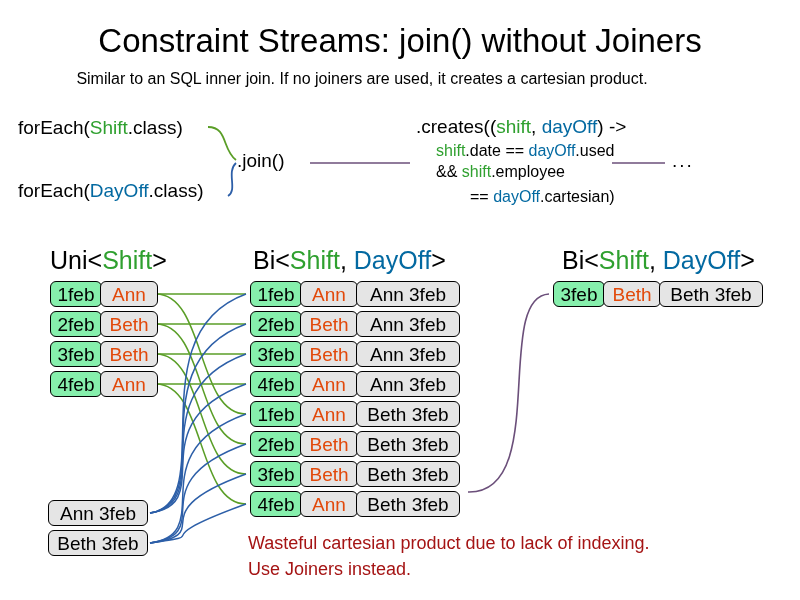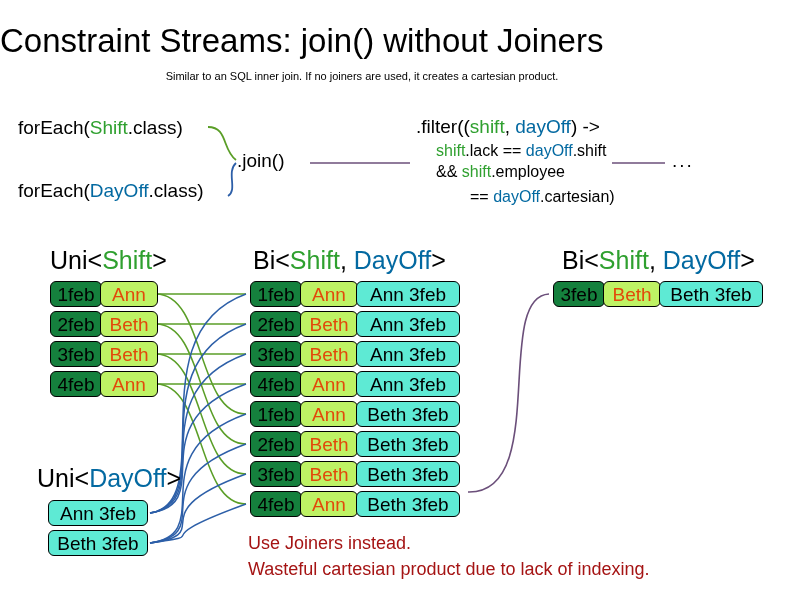--- a/index.html
+++ b/index.html
@@ -5,26 +5,26 @@
   html,body{margin:0;padding:0;}
   body{
     width:800px;height:600px;background:#ffffff;overflow:hidden;
     font-family:"Liberation Sans",sans-serif;color:#000;
     position:relative;
   }
   .stage{position:absolute;left:0;top:0;width:800px;height:600px;}
   #wires{position:absolute;left:0;top:0;width:800px;height:600px;pointer-events:none;}
 
   .title{
-    position:absolute;left:0;top:22px;width:800px;text-align:left;
+    position:absolute;left:0;top:22px;width:800px;text-align:center;
     font-size:33px;font-weight:400;color:#000;letter-spacing:0px;
   }
   .subtitle{
     position:absolute;left:0;top:70px;width:724px;text-align:center;
-    font-size:11px;color:#000;
+    font-size:16px;color:#000;
   }
 
   .code{position:absolute;font-size:19px;color:#000;white-space:nowrap;}
   .code.small{font-size:16px;}
   .g{color:#2fa02f;}
   .b{color:#0369a1;}
   .blk{color:#000;}
 
   .fe1{left:18px;top:117px;}
   .fe2{left:18px;top:180px;}
@@ -41,23 +41,23 @@
   .hdr-bi-right{left:562px;top:246px;}
   .hdr-uni-dayoff{left:37px;top:464px;}
 
   .card{position:absolute;display:flex;align-items:stretch;height:26px;}
   .cell{
     border:1.6px solid #000;border-radius:6px;
     display:flex;align-items:center;justify-content:center;
     font-size:19px;line-height:1;box-sizing:border-box;
     height:26px;
   }
-  .cell.date{background:#15803d;color:#000;}
-  .cell.emp{background:#bef264;color:#e2490a;margin-left:-2px;}
-  .cell.dayoff{background:#5eead4;color:#000;margin-left:-2px;}
+  .cell.date{background:#86efac;color:#000;}
+  .cell.emp{background:#e5e5e5;color:#e2490a;margin-left:-2px;}
+  .cell.dayoff{background:#e5e5e5;color:#000;margin-left:-2px;}
 
   .w-date{width:52px;}
   .w-emp{width:58px;}
   .w-dayoff{width:104px;}
   .w-dayoff-solo{width:100px;}
 
   .warn{
     position:absolute;left:248px;top:531px;font-size:18px;color:#a51414;
     line-height:1.42;white-space:nowrap;
   }
@@ -93,37 +93,36 @@
 
   <div class="title">Constraint Streams: join() without Joiners</div>
   <div class="subtitle">Similar to an SQL inner join. If no joiners are used, it creates a cartesian product.</div>
 
   <div class="code fe1"><span class="blk">forEach(</span><span class="g">Shift</span><span class="blk">.class)</span></div>
 
   <div class="code fe2"><span class="blk">forEach(</span><span class="b">DayOff</span><span class="blk">.class)</span></div>
 
   <div class="code joinlbl">.join()</div>
 
-  <div class="code filter1"><span class="blk">.filter((</span><span class="g small">shift</span><span class="blk small">, </span><span class="b small">dayOff</span><span class="blk small">) -&gt;</span></div>
-
-  <div class="code small filter2"><span class="g">shift</span><span class="blk">.lack == </span><span class="b">dayOff</span><span class="blk">.shift</span></div>
+  <div class="code filter1"><span class="blk">.creates((</span><span class="g small">shift</span><span class="blk small">, </span><span class="b small">dayOff</span><span class="blk small">) -&gt;</span></div>
+
+  <div class="code small filter2"><span class="g">shift</span><span class="blk">.date == </span><span class="b">dayOff</span><span class="blk">.used</span></div>
 
   <div class="code small filter3"><span class="blk">&amp;&amp; </span><span class="g">shift</span><span class="blk">.employee</span></div>
 
   <div class="code small filter4"><span class="blk">== </span><span class="b">dayOff</span><span class="blk">.cartesian)</span></div>
 
   <div class="code ellipsis">...</div>
 
   <div class="colhdr hdr-uni-shift"><span class="blk">Uni&lt;</span><span class="g">Shift</span><span class="blk">&gt;</span></div>
 
   <div class="colhdr hdr-bi-mid"><span class="blk">Bi&lt;</span><span class="g">Shift</span><span class="blk">, </span><span class="b">DayOff</span><span class="blk">&gt;</span></div>
 
   <div class="colhdr hdr-bi-right"><span class="blk">Bi&lt;</span><span class="g">Shift</span><span class="blk">, </span><span class="b">DayOff</span><span class="blk">&gt;</span></div>
 
-  <div class="colhdr hdr-uni-dayoff"><span class="blk">Uni&lt;</span><span class="b">DayOff</span><span class="blk">&gt;</span></div>
 
   <div id="shift-cards">
       <div class="card" style="left: 50px; top: 281px;">
         <div class="cell date w-date">1feb</div>
         <div class="cell emp w-emp">Ann</div>
       </div>
       <div class="card" style="left: 50px; top: 311px;">
         <div class="cell date w-date">2feb</div>
         <div class="cell emp w-emp">Beth</div>
       </div>
@@ -188,17 +187,17 @@
     </div>
   <div id="result-cards">
       <div class="card" style="left: 553px; top: 281px;">
         <div class="cell date w-date">3feb</div>
         <div class="cell emp w-emp">Beth</div>
         <div class="cell dayoff w-dayoff">Beth 3feb</div>
       </div>
     </div>
 
   <div class="warn">
+    <div>Wasteful cartesian product due to lack of indexing.</div>
     <div>Use Joiners instead.</div>
-    <div>Wasteful cartesian product due to lack of indexing.</div>
   </div>
 
 </div>
 
 </body></html>

